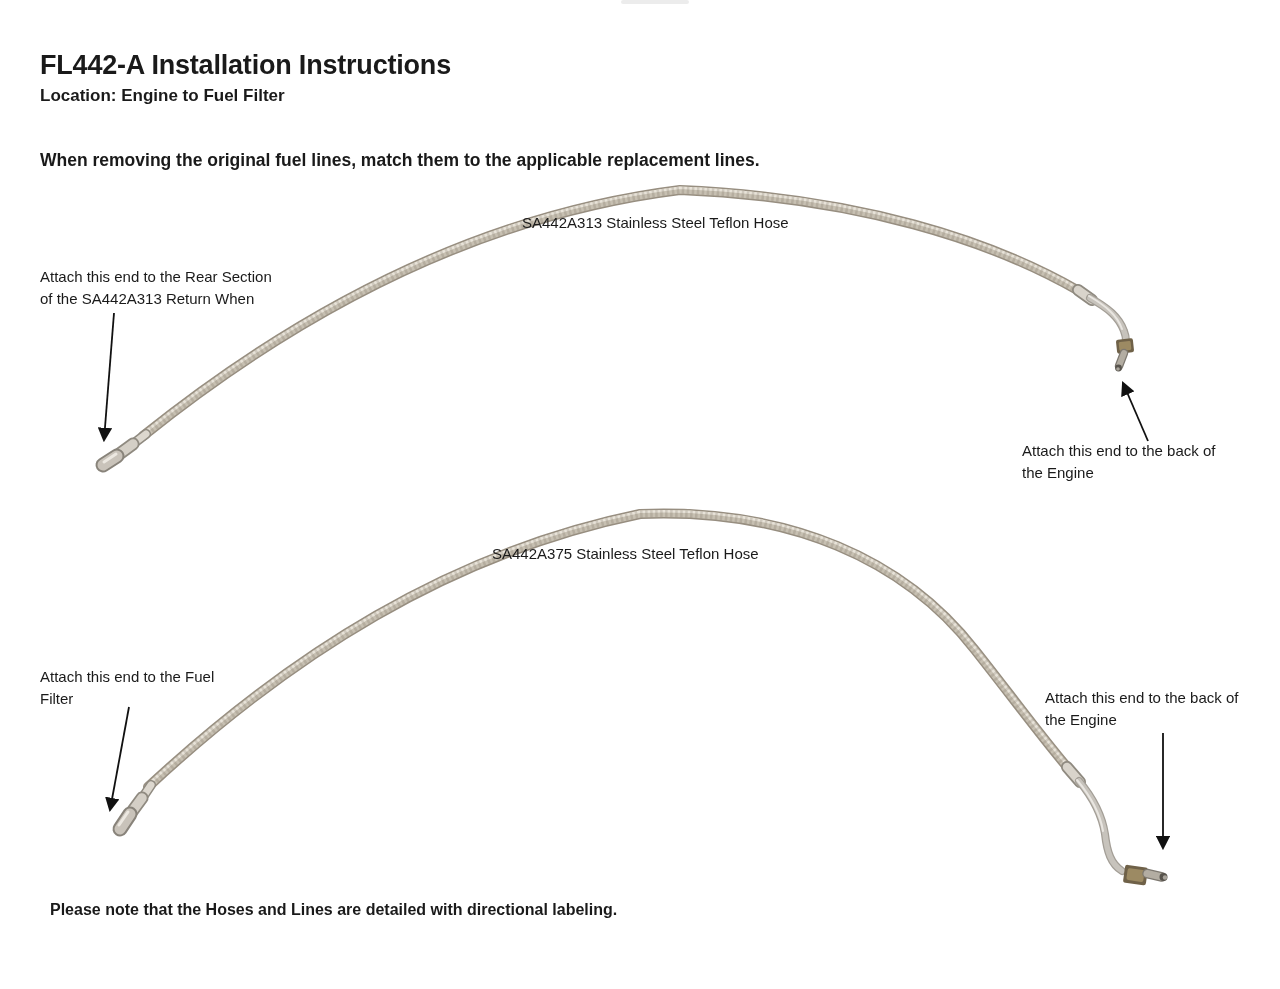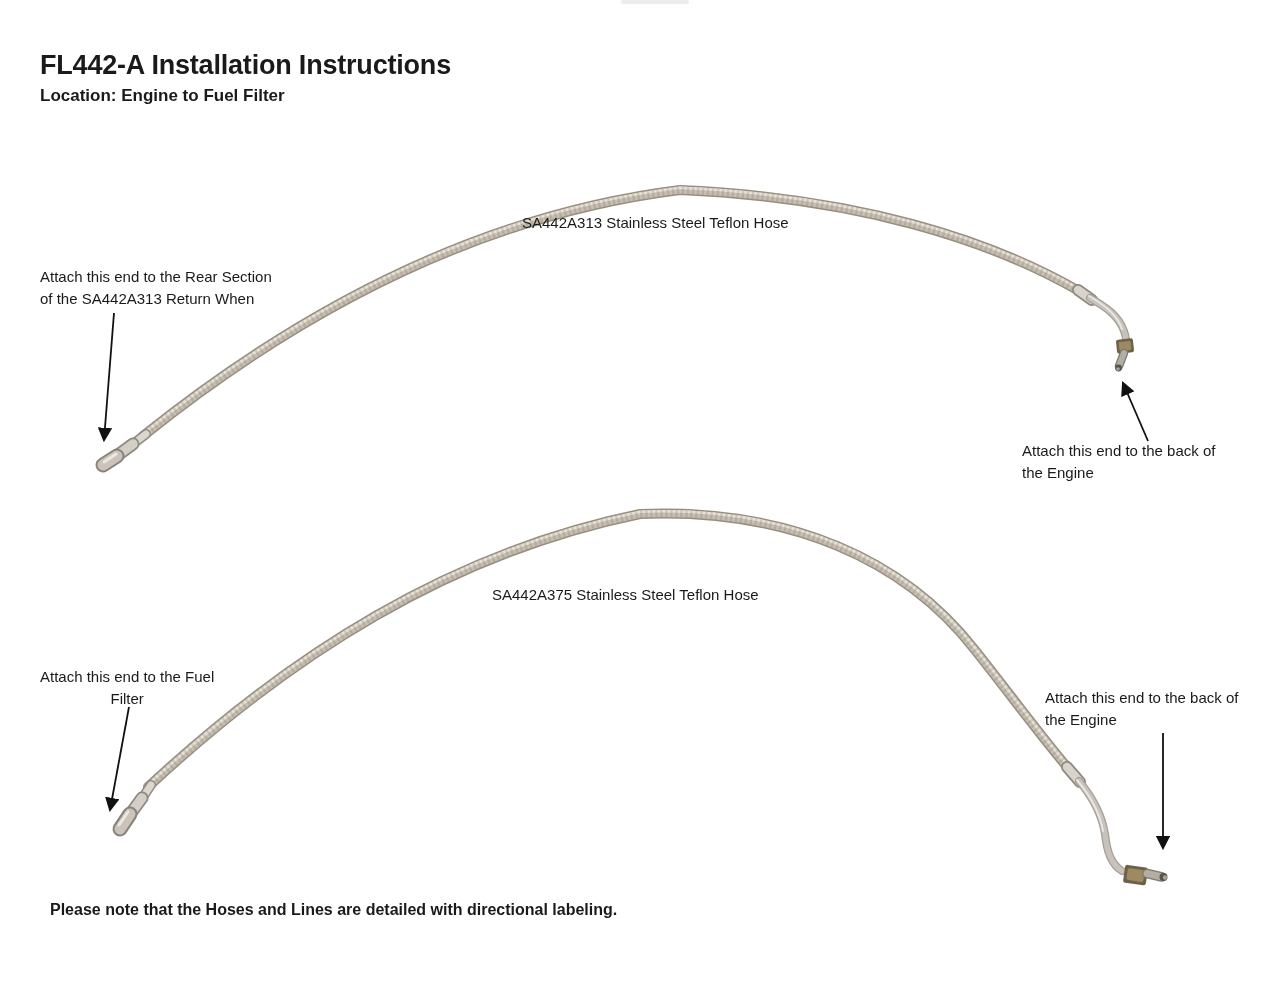--- a/index.html
+++ b/index.html
@@ -34,29 +34,29 @@
     left: 40px; top: 150px;
     font-size: 17.5px;
     font-weight: bold;
     white-space: nowrap;
   }
   .hose-label {
     font-size: 15px;
     white-space: nowrap;
   }
   .hose1-label { left: 522px; top: 214px; }
-  .hose2-label { left: 492px; top: 545px; margin-top: 41px; }
+  .hose2-label { left: 492px; top: 545px; }
   .annotation {
     font-size: 15px;
     line-height: 21.5px;
   }
   .annotation span { display: block; white-space: nowrap; }
   .ann1-left  { left: 40px;  top: 266px; }
   .ann1-right { left: 1022px; top: 440px; }
-  .ann2-left  { left: 40px;  top: 666px; text-align: center; }
+  .ann2-left  { left: 40px;  top: 666px; }
   .ann2-right { left: 1045px; top: 687px; }
   .footer-note {
     left: 50px; top: 899px;
     font-size: 16px;
     font-weight: bold;
     line-height: 22px;
   }
   .footer-note span { display: block; white-space: nowrap; }
   .top-artifact {
     left: 621px; top: 0;
@@ -156,20 +156,21 @@
     <g stroke="#111111" stroke-width="1.8" fill="none">
       <line x1="114" y1="313" x2="104" y2="440" marker-end="url(#arrowhead)"></line>
       <line x1="1148" y1="441" x2="1123" y2="383" marker-end="url(#arrowhead)"></line>
       <line x1="129" y1="707" x2="110" y2="810" marker-end="url(#arrowhead)"></line>
       <line x1="1163" y1="733" x2="1163" y2="848" marker-end="url(#arrowhead)"></line>
     </g>
   </svg>
 
   <div class="abs page-title">FL442-A Installation Instructions</div>
   <div class="abs page-location">Location: Engine to Fuel Filter</div>
+  <div class="abs page-instruction">When removing the original fuel lines, match them to the applicable replacement lines.</div>
 
   <div class="abs hose-label hose1-label">SA442A313 Stainless Steel Teflon Hose</div>
 
   <div class="abs annotation ann1-left">
     <span>Attach this end to the Rear Section</span>
     <span>of the SA442A313 Return When</span>
   </div>
 
   <div class="abs annotation ann1-right">
     <span>Attach this end to the back of</span>

